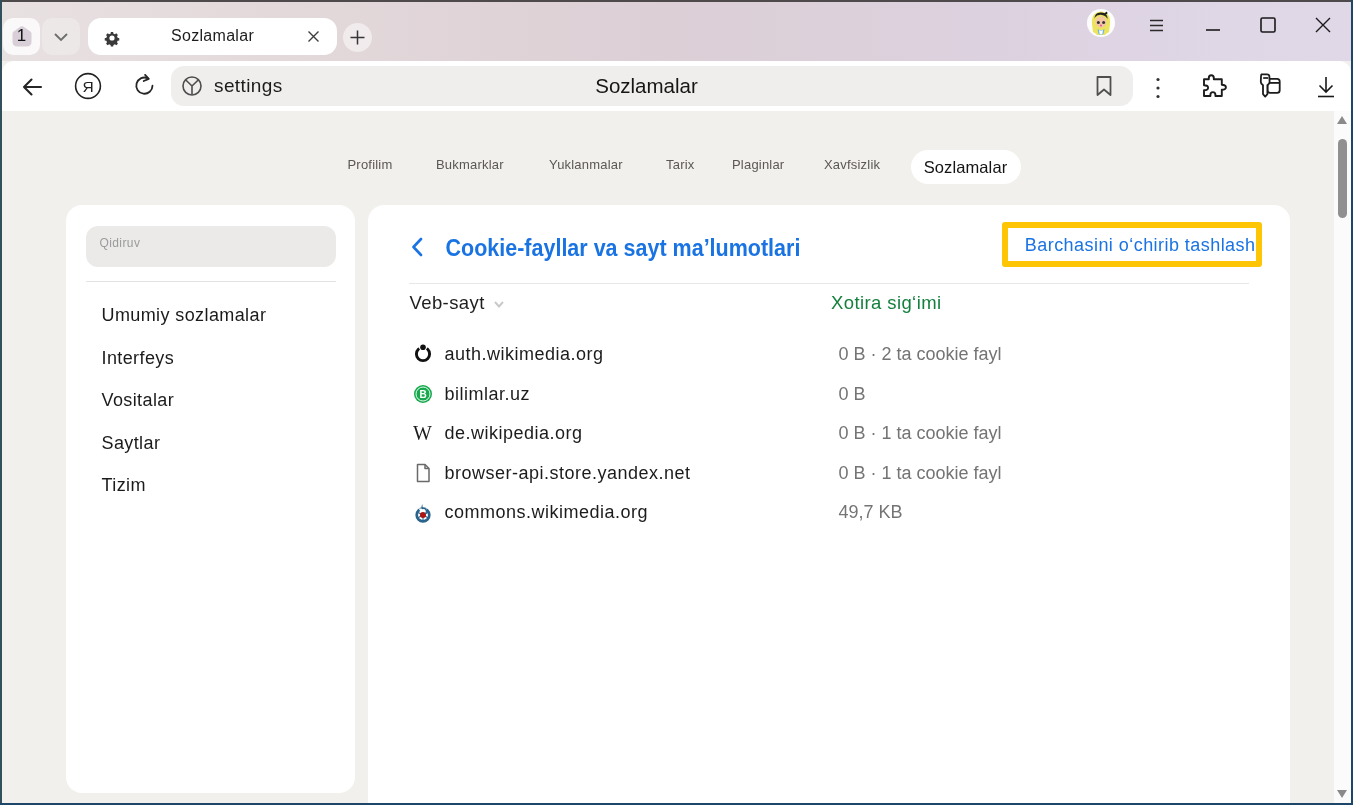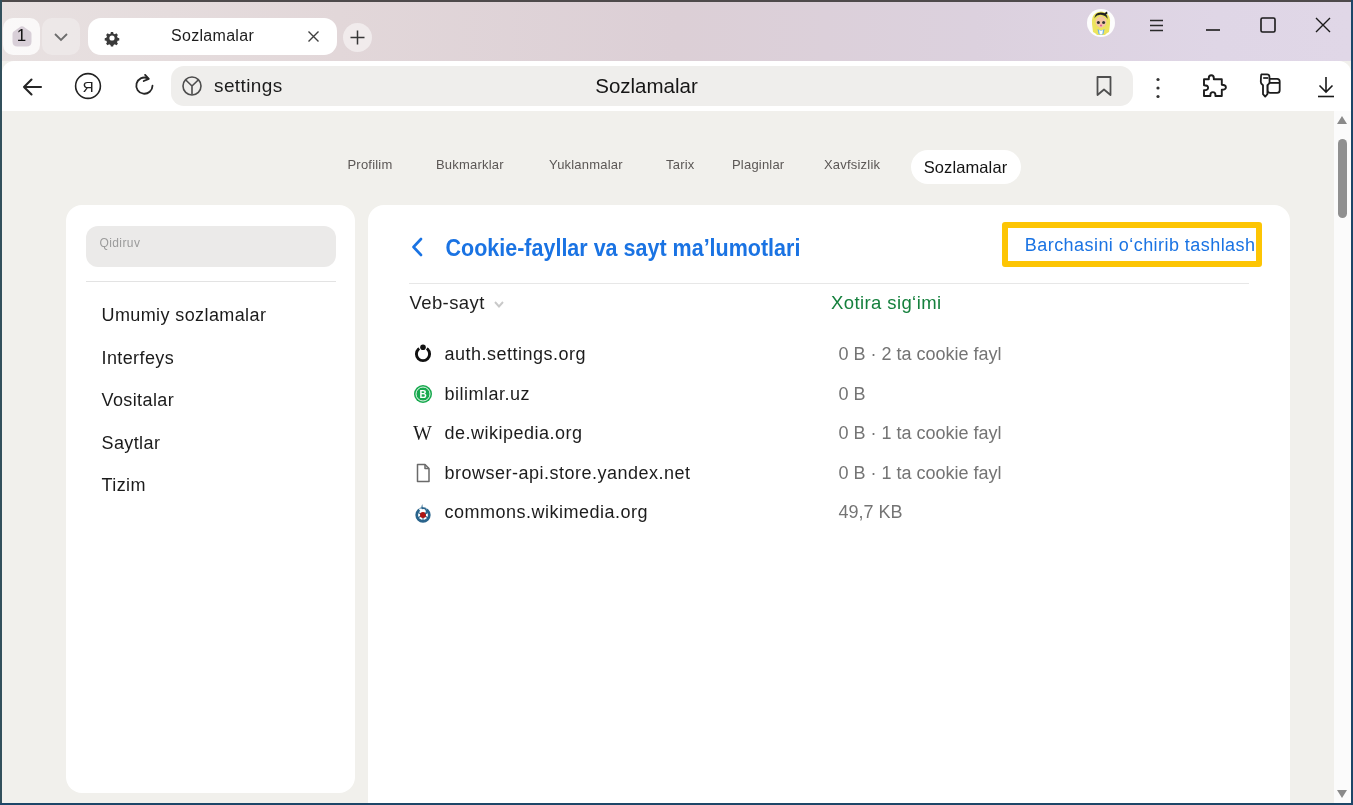--- a/index.html
+++ b/index.html
@@ -204,21 +204,21 @@
     <svg style="position:absolute;left:125px;top:95px" width="12" height="9" viewBox="0 0 12 9">
         <path d="M2 2 L6 6.5 L10 2" fill="none" stroke="#c9c9c9" stroke-width="1.9"></path>
       </svg>
     <div class="hdr2">Xotira sig‘imi</div>
 
     <svg class="fav" style="top:138px" viewBox="0 0 20 20">
       <circle cx="10" cy="11" r="6.6" fill="none" stroke="#111" stroke-width="2.9"></circle>
       <path d="M10 11.5 L3.6 1.2 H16.4 Z" fill="#fff"></path>
       <circle cx="10" cy="4.3" r="2.8" fill="#111"></circle>
     </svg>
-    <div class="rowname" style="top:139px">auth.settings.org</div>
+    <div class="rowname" style="top:139px">auth.wikimedia.org</div>
     <div class="rowval" style="top:139px">0 B · 2 ta cookie fayl</div>
 
     <svg class="fav" style="top:179px" viewBox="0 0 20 20">
       <circle cx="10" cy="10" r="9" fill="#17a94e"></circle>
       <circle cx="10" cy="10" r="7" fill="none" stroke="#fff" stroke-width="0.9"></circle>
       <text x="10" y="13.5" font-size="10" font-weight="bold" font-family="Liberation Sans" fill="#fff" text-anchor="middle">B</text>
     </svg>
     <div class="rowname" style="top:178.5px">bilimlar.uz</div>
     <div class="rowval" style="top:178.5px">0 B</div>
 

